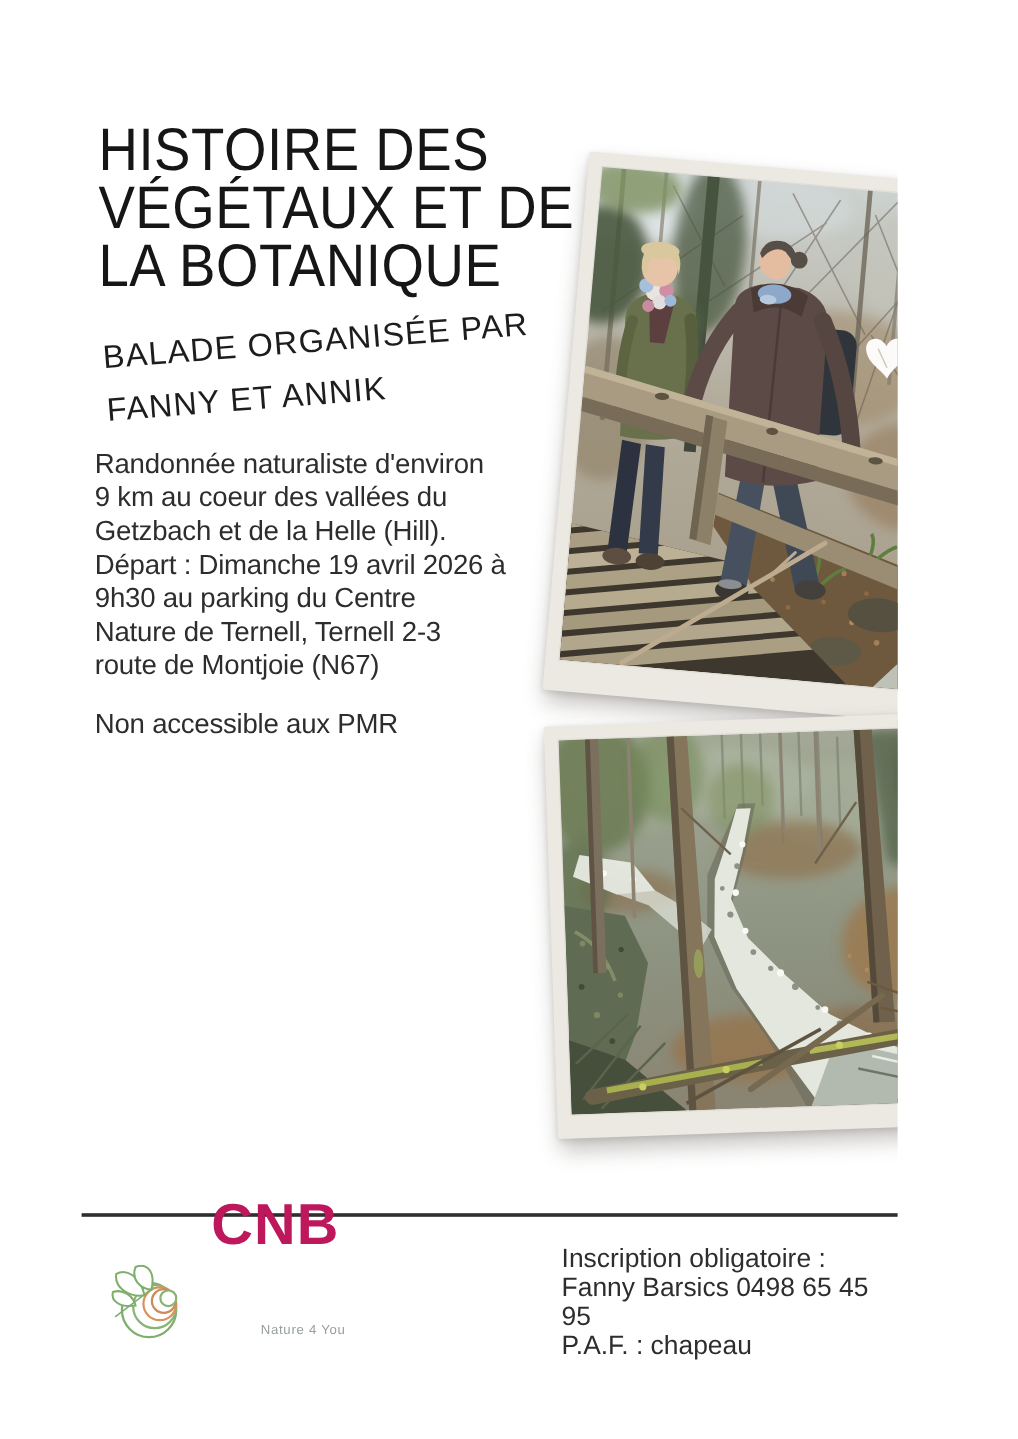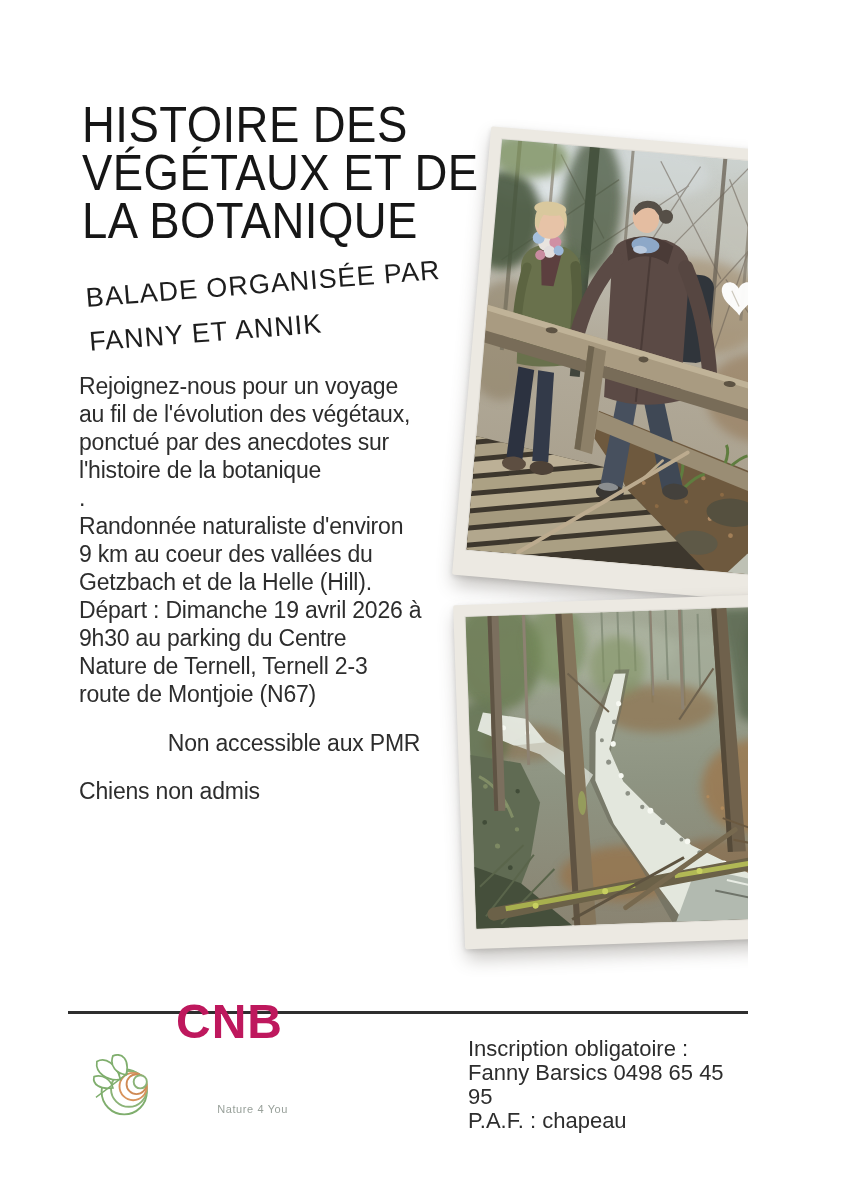--- a/index.html
+++ b/index.html
@@ -11,21 +11,21 @@
          color:#161616;transform:scaleX(.91);transform-origin:left top;}
 
   .subtitle{position:absolute;left:84px;top:276px;white-space:pre-line;
             font-size:27px;line-height:44px;font-weight:400;letter-spacing:1px;
             color:#1d1d1d;transform:rotate(-4.5deg);transform-origin:left top;}
 
   .body-col{position:absolute;left:79px;top:372px;width:430px;}
   .para{white-space:pre-line;font-size:23px;line-height:28px;letter-spacing:-0.2px;
         color:#2d2d2d;margin:0;}
   .para.p3{} .para.p4{margin-top:16px;}
-  .para.p5{margin-top:21px;text-align:center;} .para.p6{margin-top:20px;}
+  .para.p5{margin-top:21px;} .para.p6{margin-top:20px;}
 
   .polaroid{position:absolute;background:#ece9e2;border-radius:2px;
             box-shadow:2px 10px 18px rgba(85,80,70,.33),0 2px 5px rgba(0,0,0,.12);}
   .polaroid svg{display:block;outline:1px solid rgba(0,0,0,.05);}
   .photo1{left:471px;top:140px;width:335px;height:450px;padding:0;
           transform:rotate(5deg);z-index:2;}
   .photo1 svg{margin:12px 12px 26px 12px;}
   .photo2{left:459px;top:599px;width:362px;height:344px;
           transform:rotate(-2deg);z-index:3;}
   .photo2 svg{margin:12px 12px 20px 12px;}
@@ -47,34 +47,28 @@
 <div class="page">
 
   <div class="title">HISTOIRE DES
 VÉGÉTAUX ET DE
 LA BOTANIQUE</div>
 
   <div class="subtitle">BALADE ORGANISÉE PAR
 FANNY ET ANNIK</div>
 
   <div class="body-col">
-    <p class="para p1">Rejoignez-nous pour un voyage
-au fil de l'évolution des végétaux,
-ponctué par des anecdotes sur
-l'histoire de la botanique
-.</p>
     <p class="para p2">Randonnée naturaliste d'environ
 9 km au coeur des vallées du
 Getzbach et de la Helle (Hill).</p>
     <p class="para p3">Départ : Dimanche 19 avril 2026 à
 9h30 au parking du Centre
 Nature de Ternell, Ternell 2-3
 route de Montjoie (N67)</p>
     <p class="para p5">Non accessible aux PMR</p>
-    <p class="para p6">Chiens non admis</p>
   </div>
 
   <div class="polaroid photo1">
     <svg width="311" height="412" viewBox="0 0 311 412">
       <defs>
         <linearGradient id="p1bg" x1="0" y1="0" x2="0" y2="1">
           <stop offset="0" stop-color="#ccd2cf"></stop>
             <stop offset=".45" stop-color="#b3ac9c"></stop>
             <stop offset="1" stop-color="#a49a86"></stop>
         </linearGradient>

